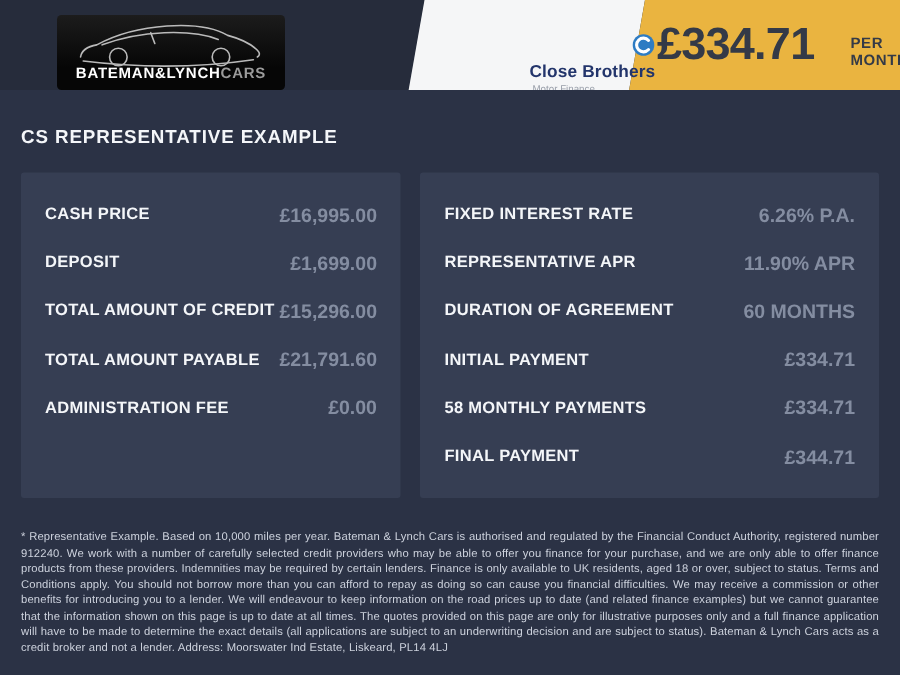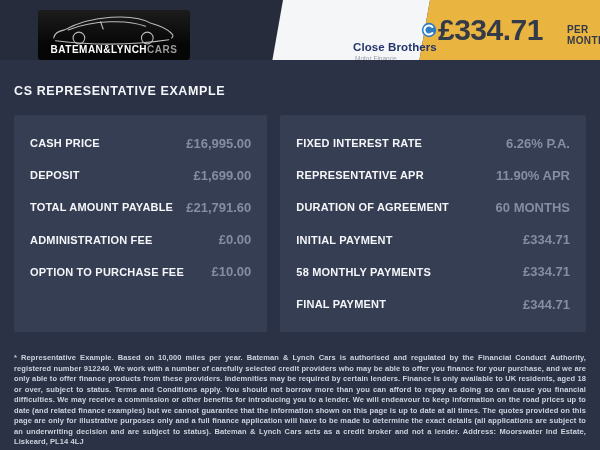--- a/index.html
+++ b/index.html
@@ -47,21 +47,21 @@
   
   .cards{display:flex;margin:17px 14px 0 14px;gap:13px;}
   .card{background:#363e53;border-radius:2px;padding:12px 16px;box-sizing:border-box;}
   .card.left{width:273px;}
   .card.right{width:330px;}
   .row{height:32.2px;display:flex;justify-content:space-between;align-items:center;}
   .row .lbl{font-size:11px;font-weight:bold;color:#f4f6f9;letter-spacing:.2px;white-space:nowrap;}
   .row .val{font-size:13px;font-weight:bold;color:#848da1;white-space:nowrap;}
   
   .legal{
-    margin:21px 14px 0 14px;font-size:7.5px;line-height:10.5px;font-weight:700;
+    margin:21px 14px 0 14px;font-size:7.5px;line-height:10.5px;font-weight:400;
     color:#cdd2dd;text-align:justify;letter-spacing:.1px;
   }
 </style>
 </head>
 <body>
 
 <div class="page">
 
   <div class="top-bar">
     <div class="white-wedge"></div>
@@ -108,30 +108,30 @@
     <div class="card left">
       <div class="row">
           <span class="lbl">CASH PRICE</span>
           <span class="val">£16,995.00</span>
         </div>
       <div class="row">
           <span class="lbl">DEPOSIT</span>
           <span class="val">£1,699.00</span>
         </div>
       <div class="row">
+          <span class="lbl">TOTAL AMOUNT OF CREDIT</span>
+          <span class="val">£15,296.00</span>
+        </div>
+      <div class="row">
           <span class="lbl">TOTAL AMOUNT PAYABLE</span>
           <span class="val">£21,791.60</span>
         </div>
       <div class="row">
           <span class="lbl">ADMINISTRATION FEE</span>
           <span class="val">£0.00</span>
-        </div>
-      <div class="row">
-          <span class="lbl">OPTION TO PURCHASE FEE</span>
-          <span class="val">£10.00</span>
         </div>
     </div>
     <div class="card right">
       <div class="row">
           <span class="lbl">FIXED INTEREST RATE</span>
           <span class="val">6.26% P.A.</span>
         </div>
       <div class="row">
           <span class="lbl">REPRESENTATIVE APR</span>
           <span class="val">11.90% APR</span>

